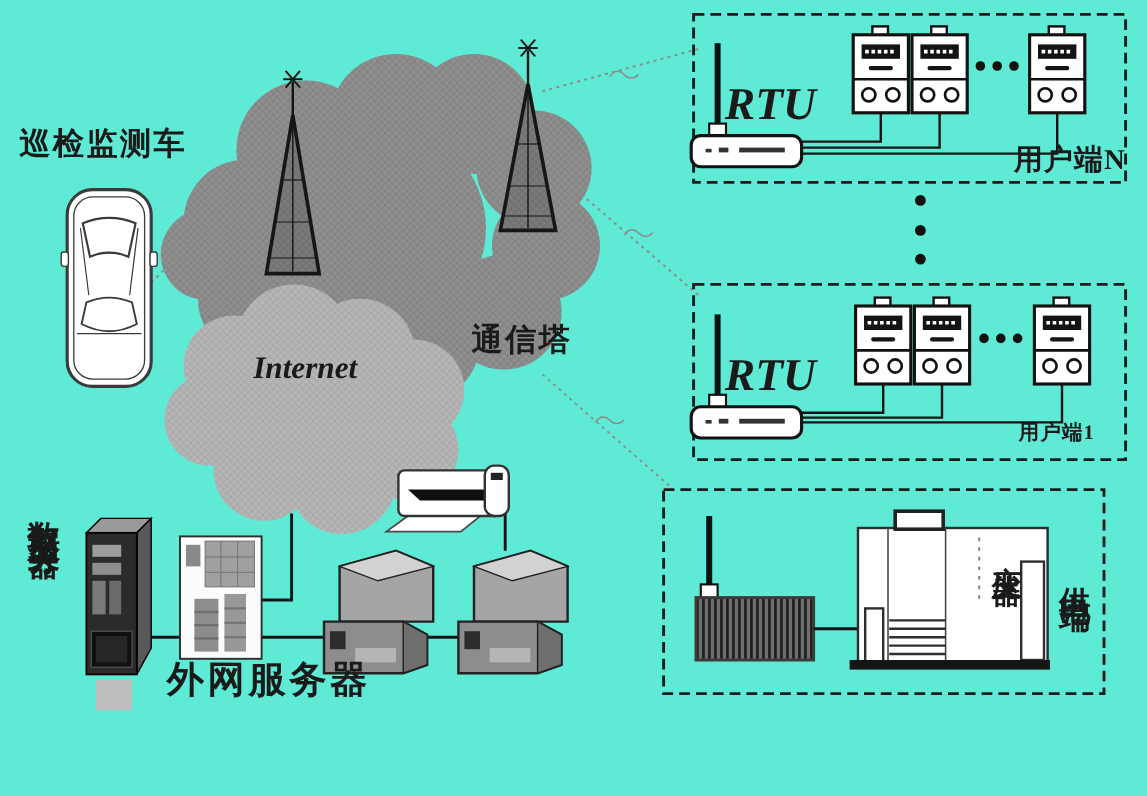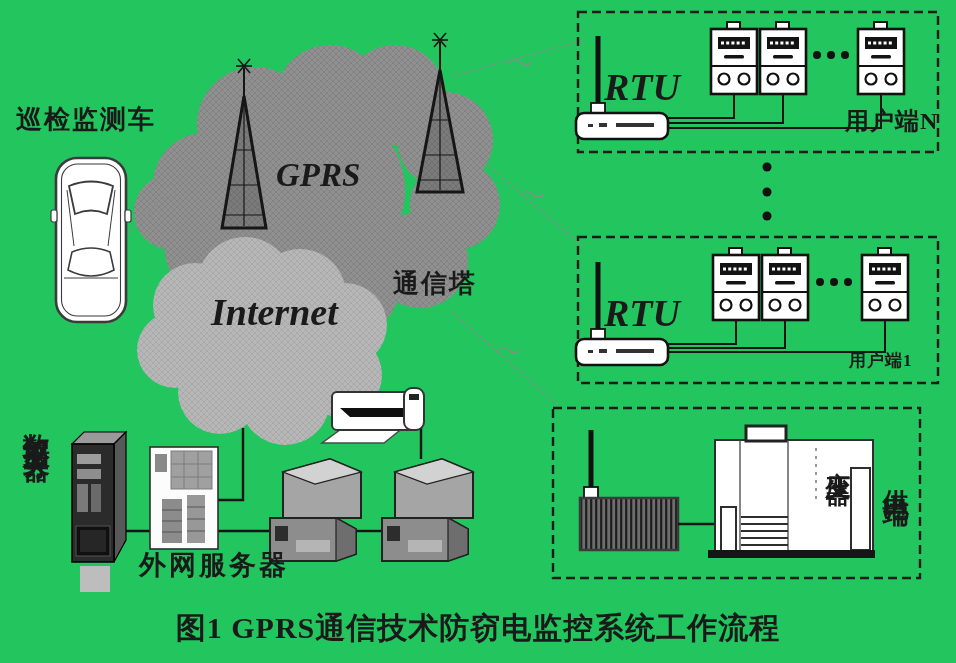--- a/index.html
+++ b/index.html
@@ -1,33 +1,33 @@
 <!DOCTYPE html>
 <html><head>
 <meta charset="utf-8">
 <style>
   html,body{margin:0;padding:0;background:#e9e9e9;}
-  .page{position:relative;width:956px;height:663px;background:#22c55e;overflow:hidden;
+  .page{position:relative;width:956px;height:663px;background:#5eead4;overflow:hidden;
         font-family:"Liberation Serif","DejaVu Serif",serif;color:#1c1c1c;}
   svg{position:absolute;left:0;top:0;}
   .lbl{position:absolute;color:#1a1a1a;white-space:nowrap;line-height:1.05;
        font-family:"Liberation Serif","DejaVu Serif",serif;}
   .cjk{font-weight:600;letter-spacing:2px;}
   .lat{font-weight:600;font-style:italic;}
   .v{writing-mode:vertical-rl;text-orientation:upright;letter-spacing:6px;}
   .caption{left:0;top:612px;width:956px;text-align:center;font-size:30px;font-weight:700;letter-spacing:1px;}
   .patrol{left:16px;top:106px;font-size:26px;}
   .gprs{left:276px;top:158px;font-size:33px;}
   .commtower{left:393px;top:237px;font-size:26px;margin-top:33px;}
-  .internet{left:211px;top:293px;font-size:38px;}
+  .internet{left:211px;top:293px;font-size:26px;}
   .dataserver{left:22px;top:412px;font-size:27px;}
-  .extranet{left:139px;top:551px;font-size:27px;letter-spacing:3px;}
+  .extranet{left:139px;top:551px;font-size:31px;letter-spacing:3px;}
   .rtu1{left:604px;top:68px;font-size:38px;}
   .rtu2{left:604px;top:294px;font-size:38px;}
-  .usern{left:845px;top:109px;font-size:24px;letter-spacing:1px;}
+  .usern{left:845px;top:122px;font-size:24px;letter-spacing:1px;}
   .user1{left:849px;top:352px;font-size:17px;letter-spacing:1px;}
   .ltu{left:608px;top:448px;font-size:36px;}
   .transformer{left:824px;top:452px;font-size:25px;letter-spacing:5px;}
   .powerend{left:882px;top:468px;font-size:26px;}
 </style>
 </head>
 <body>
 
 <div class="page">
 
@@ -265,29 +265,27 @@
         <line x1="741" y1="545" x2="788" y2="545"></line>
       </g>
       <rect x="721" y="507" width="15" height="46" fill="#fff" stroke="#2e2e2e" stroke-width="2"></rect>
       <rect x="851" y="468" width="19" height="82" fill="#fff" stroke="#2e2e2e" stroke-width="2"></rect>
       <rect x="708" y="550" width="167" height="8" fill="#151515"></rect>
     </g>
   </g>
 </svg>
 
 <div class="lbl cjk patrol">巡检监测车</div>
-<div class="lbl lat gprs">GPRS</div>
 <div class="lbl cjk commtower">通信塔</div>
 <div class="lbl lat internet">Internet</div>
 <div class="lbl cjk v dataserver">数据服务器</div>
 <div class="lbl cjk extranet">外网服务器</div>
 
 <div class="lbl lat rtu1">RTU</div>
 <div class="lbl cjk usern">用户端N</div>
 <div class="lbl lat rtu2">RTU</div>
 <div class="lbl cjk user1">用户端1</div>
 
 <div class="lbl cjk v transformer">变压器</div>
 <div class="lbl cjk v powerend">供电端</div>
 
-<div class="lbl caption">图1 GPRS通信技术防窃电监控系统工作流程</div>
 
 </div>
 
 </body></html>

